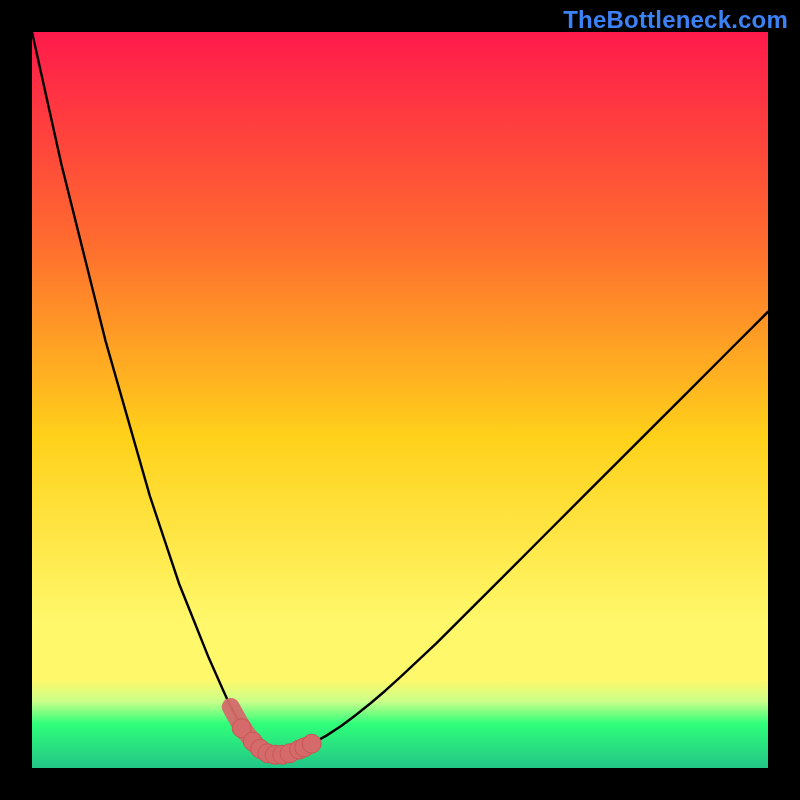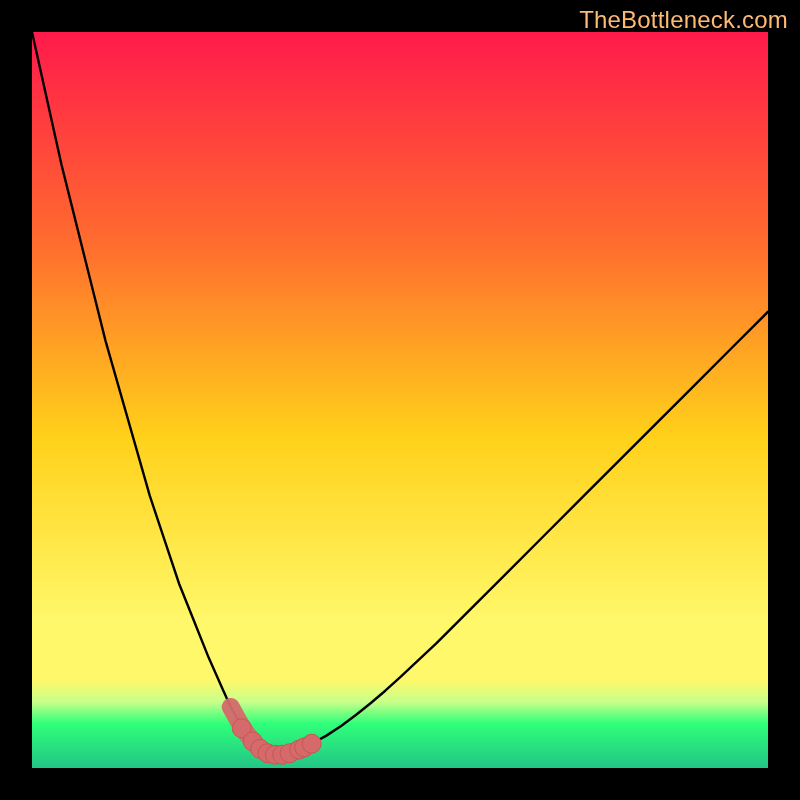--- a/index.html
+++ b/index.html
@@ -23,23 +23,23 @@
     position: absolute;
     left: 32px;
     top: 32px;
     width: 736px;
     height: 736px;
   }
   .watermark {
     position: absolute;
     top: 6px;
     right: 12px;
-    color: #fdba74;
+    color: #3b82f6;
     font-size: 24px;
-    font-weight: 400;
+    font-weight: 700;
     letter-spacing: 0.2px;
     user-select: none;
   }
   svg { display: block; }
 </style>
 </head>
 <body>
 
 <div class="frame">
   <div class="watermark">TheBottleneck.com</div>

